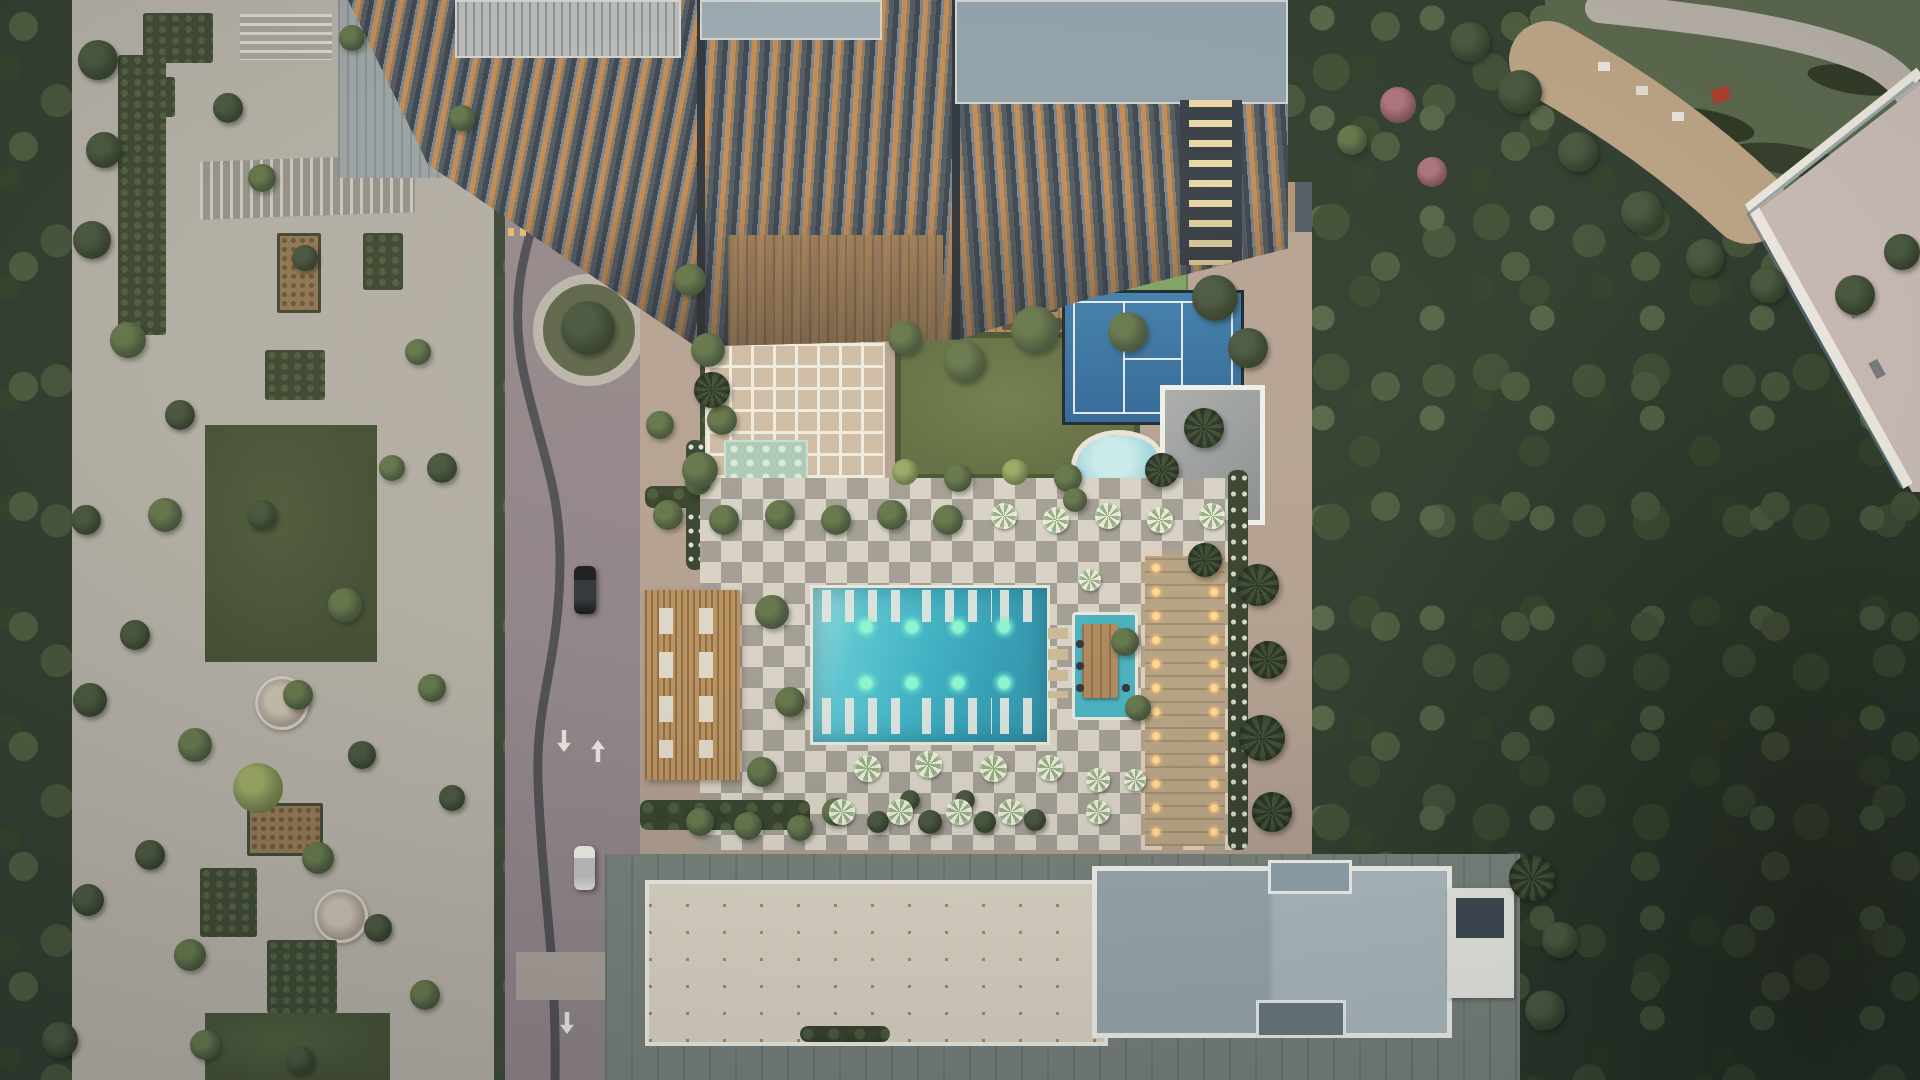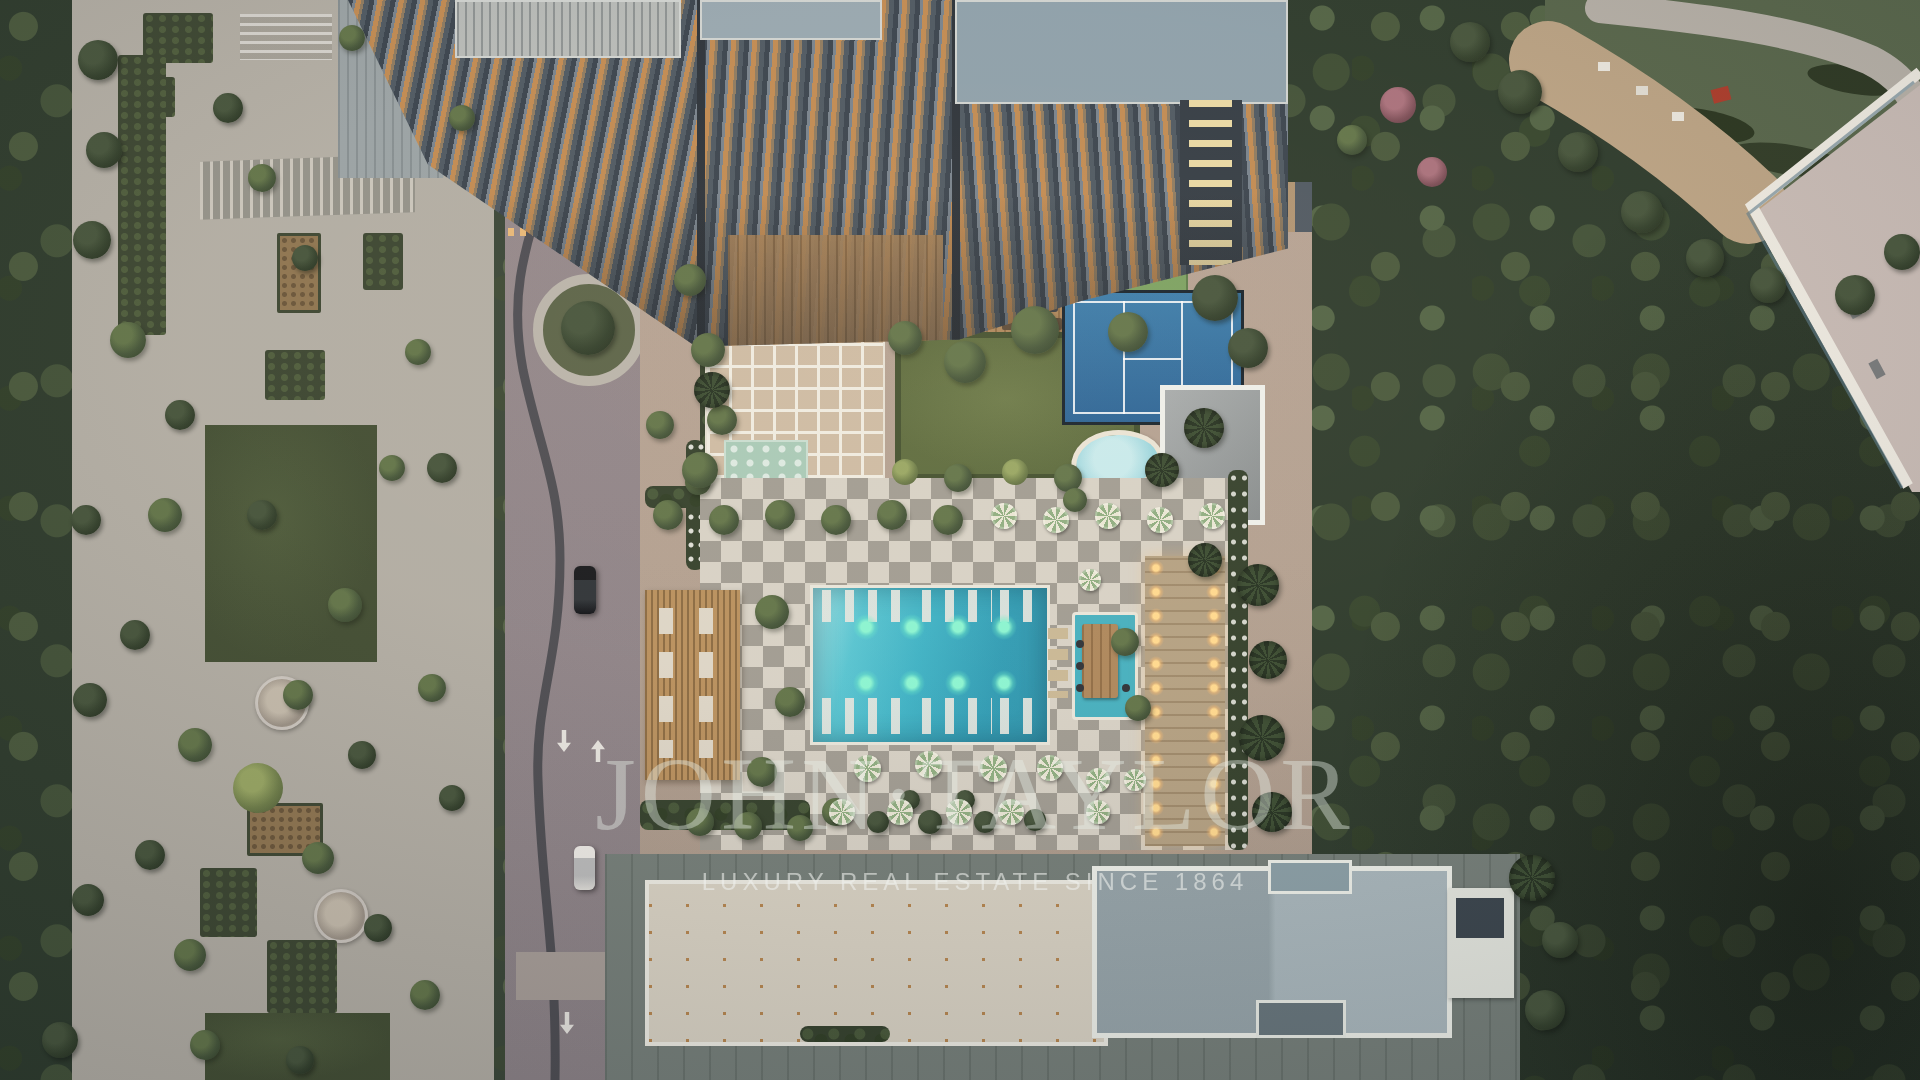--- a/index.html
+++ b/index.html
@@ -297,17 +297,15 @@
       <div class="parasol" style="left: 887px; top: 799px; width: 26px; height: 26px;"></div>
       <div class="parasol" style="left: 946px; top: 799px; width: 26px; height: 26px;"></div>
       <div class="parasol" style="left: 998px; top: 799px; width: 26px; height: 26px;"></div>
       <div class="parasol" style="left: 1086px; top: 800px; width: 24px; height: 24px;"></div>
       <div class="parasol" style="left: 1079px; top: 569px; width: 22px; height: 22px;"></div>
     </div>
 
   <div class="abs" style="left:0;top:0;width:1920px;height:1080px;pointer-events:none;background:radial-gradient(115% 90% at 50% 32%, rgba(255,225,185,.08) 0%, rgba(255,215,170,.04) 35%, rgba(15,20,30,.18) 100%);"></div>
 
   <div class="abs" style="left:0;top:0;width:1920px;height:1080px;pointer-events:none;">
-    <div class="abs wm-brand" style="left:975px;top:742px;transform:translateX(-50%);">JOHN·TAYLOR</div>
-    <div class="abs wm-tag" style="left:975px;top:868px;transform:translateX(-50%);">LUXURY REAL ESTATE SINCE 1864</div>
   </div>
 
 </div>
 
 </body></html>

